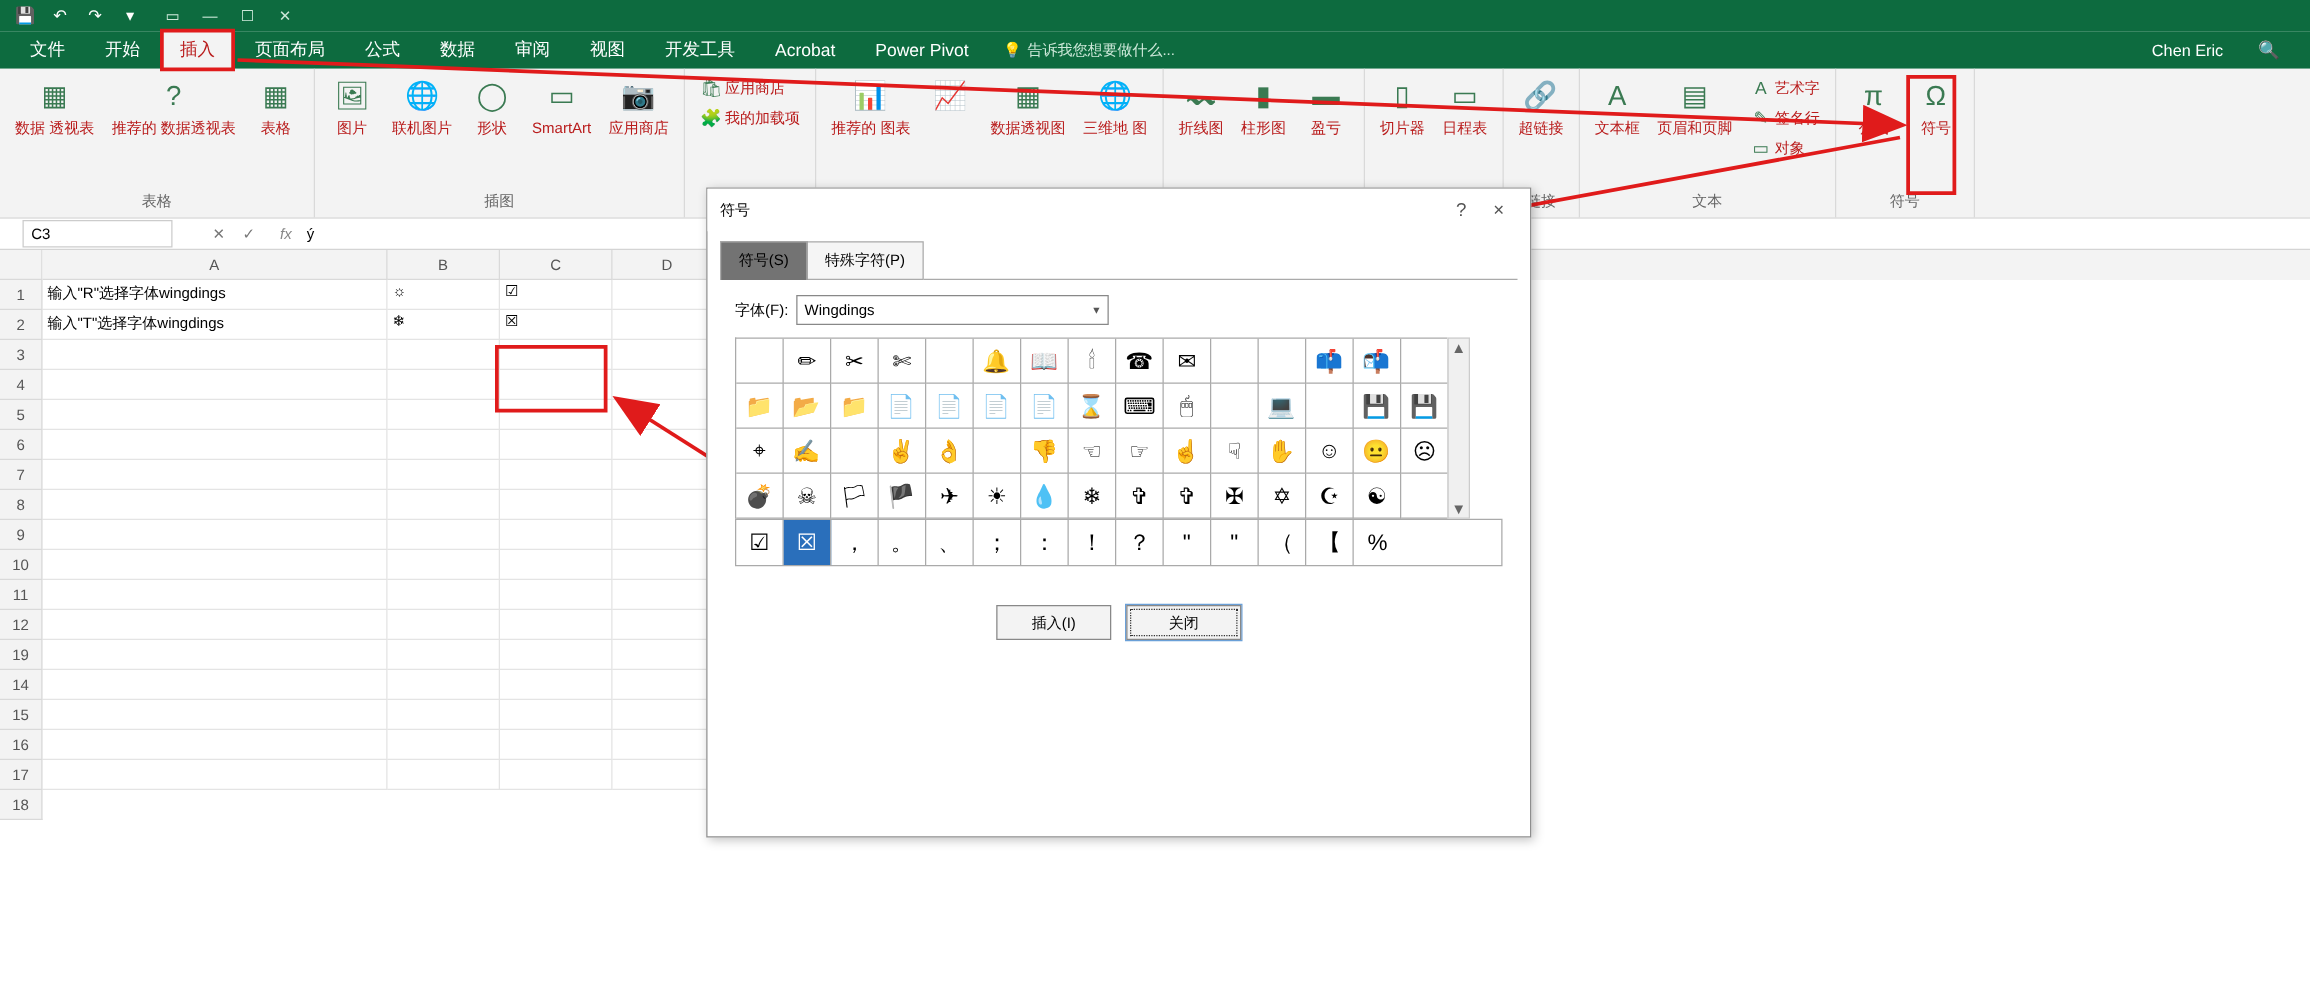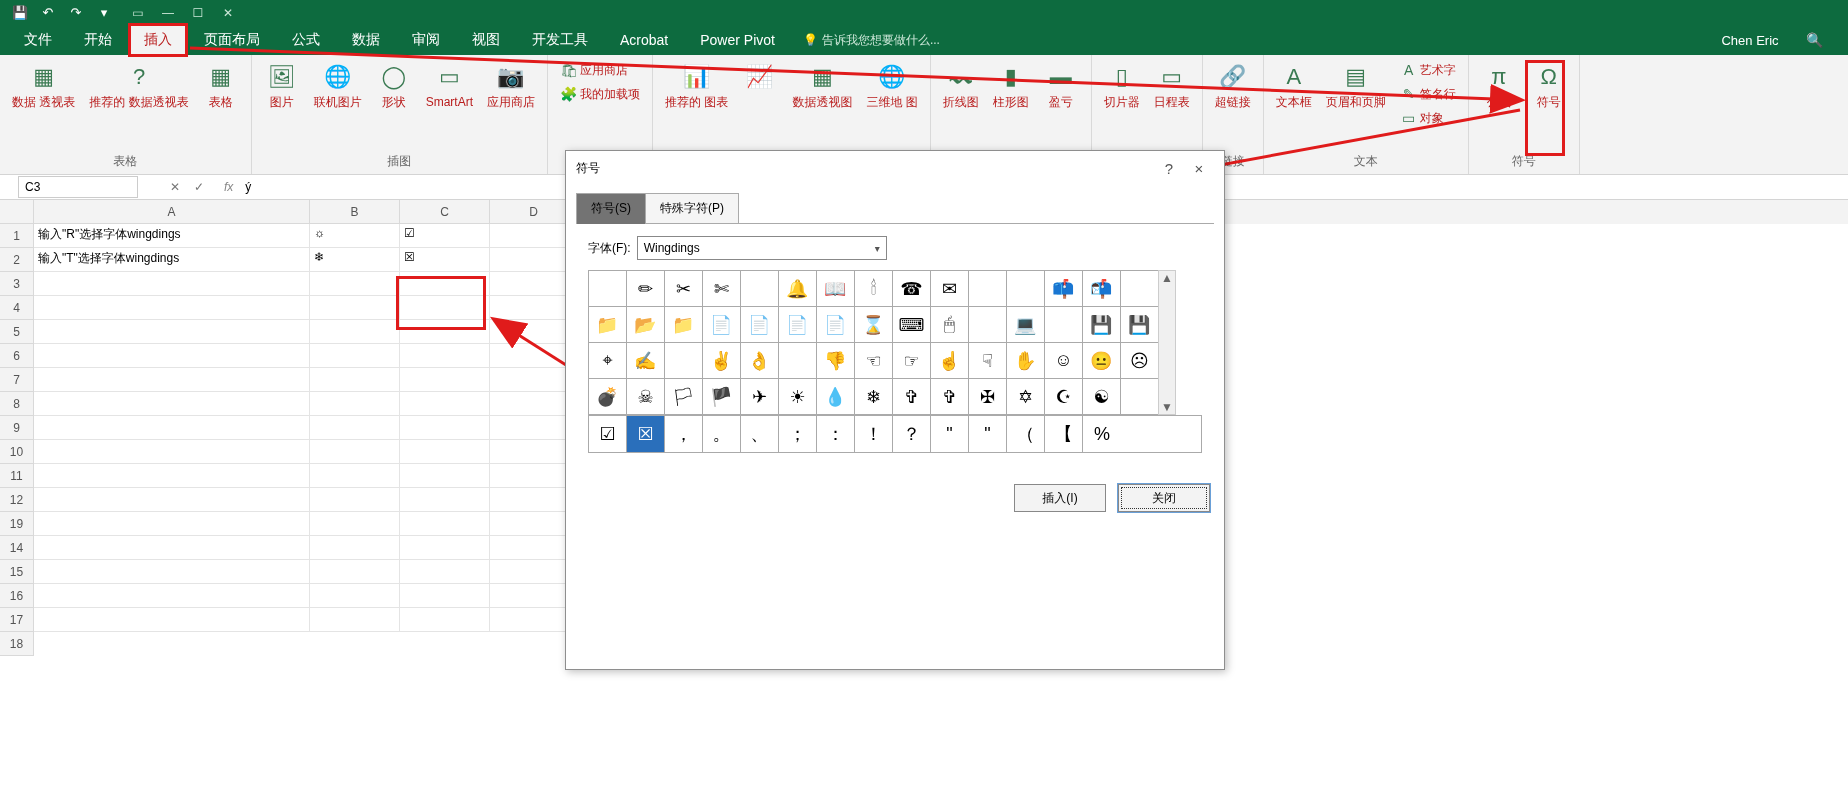--- a/index.html
+++ b/index.html
@@ -61,21 +61,21 @@
 .sym-wrap{display:flex}
 .recent-label{margin:12px 0 6px}
 .recent-row{display:flex;gap:0;border:1px solid #aaa}
 .recent-row div{width:38px;height:36px;border-right:1px solid #aaa;display:flex;align-items:center;justify-content:center;font-size:18px}
 .recent-row div:last-child{border-right:none}
 .recent-row div.sel{background:#2a6fbb;color:#fff}
 .info-row{display:flex;align-items:center;margin-top:16px;gap:10px}
 .info-row .lft{flex:0 0 240px}
 .info-row input{border:1px solid #888;height:22px;width:70px;padding:2px 4px}
 .info-row select{border:1px solid #888;height:22px;width:130px;padding:2px 4px}
-.dlg-btns{display:flex;justify-content:flex-end;gap:12px;padding:8px 14px 14px}
+.dlg-btns{display:flex;justify-content:center;gap:12px;padding:8px 14px 14px}
 .dlg-btns button{width:92px;height:28px;border:1px solid #888;background:#f3f3f3;cursor:pointer}
 .dlg-btns button.focus{outline:1px dotted #333;outline-offset:-4px;box-shadow:0 0 0 1px #6aa0d8}
 svg.arrow{position:absolute;pointer-events:none}
 </style>
 </head>
 <body>
 
 <div class="titlebar">
   <div class="qat">
     <span>💾</span>

